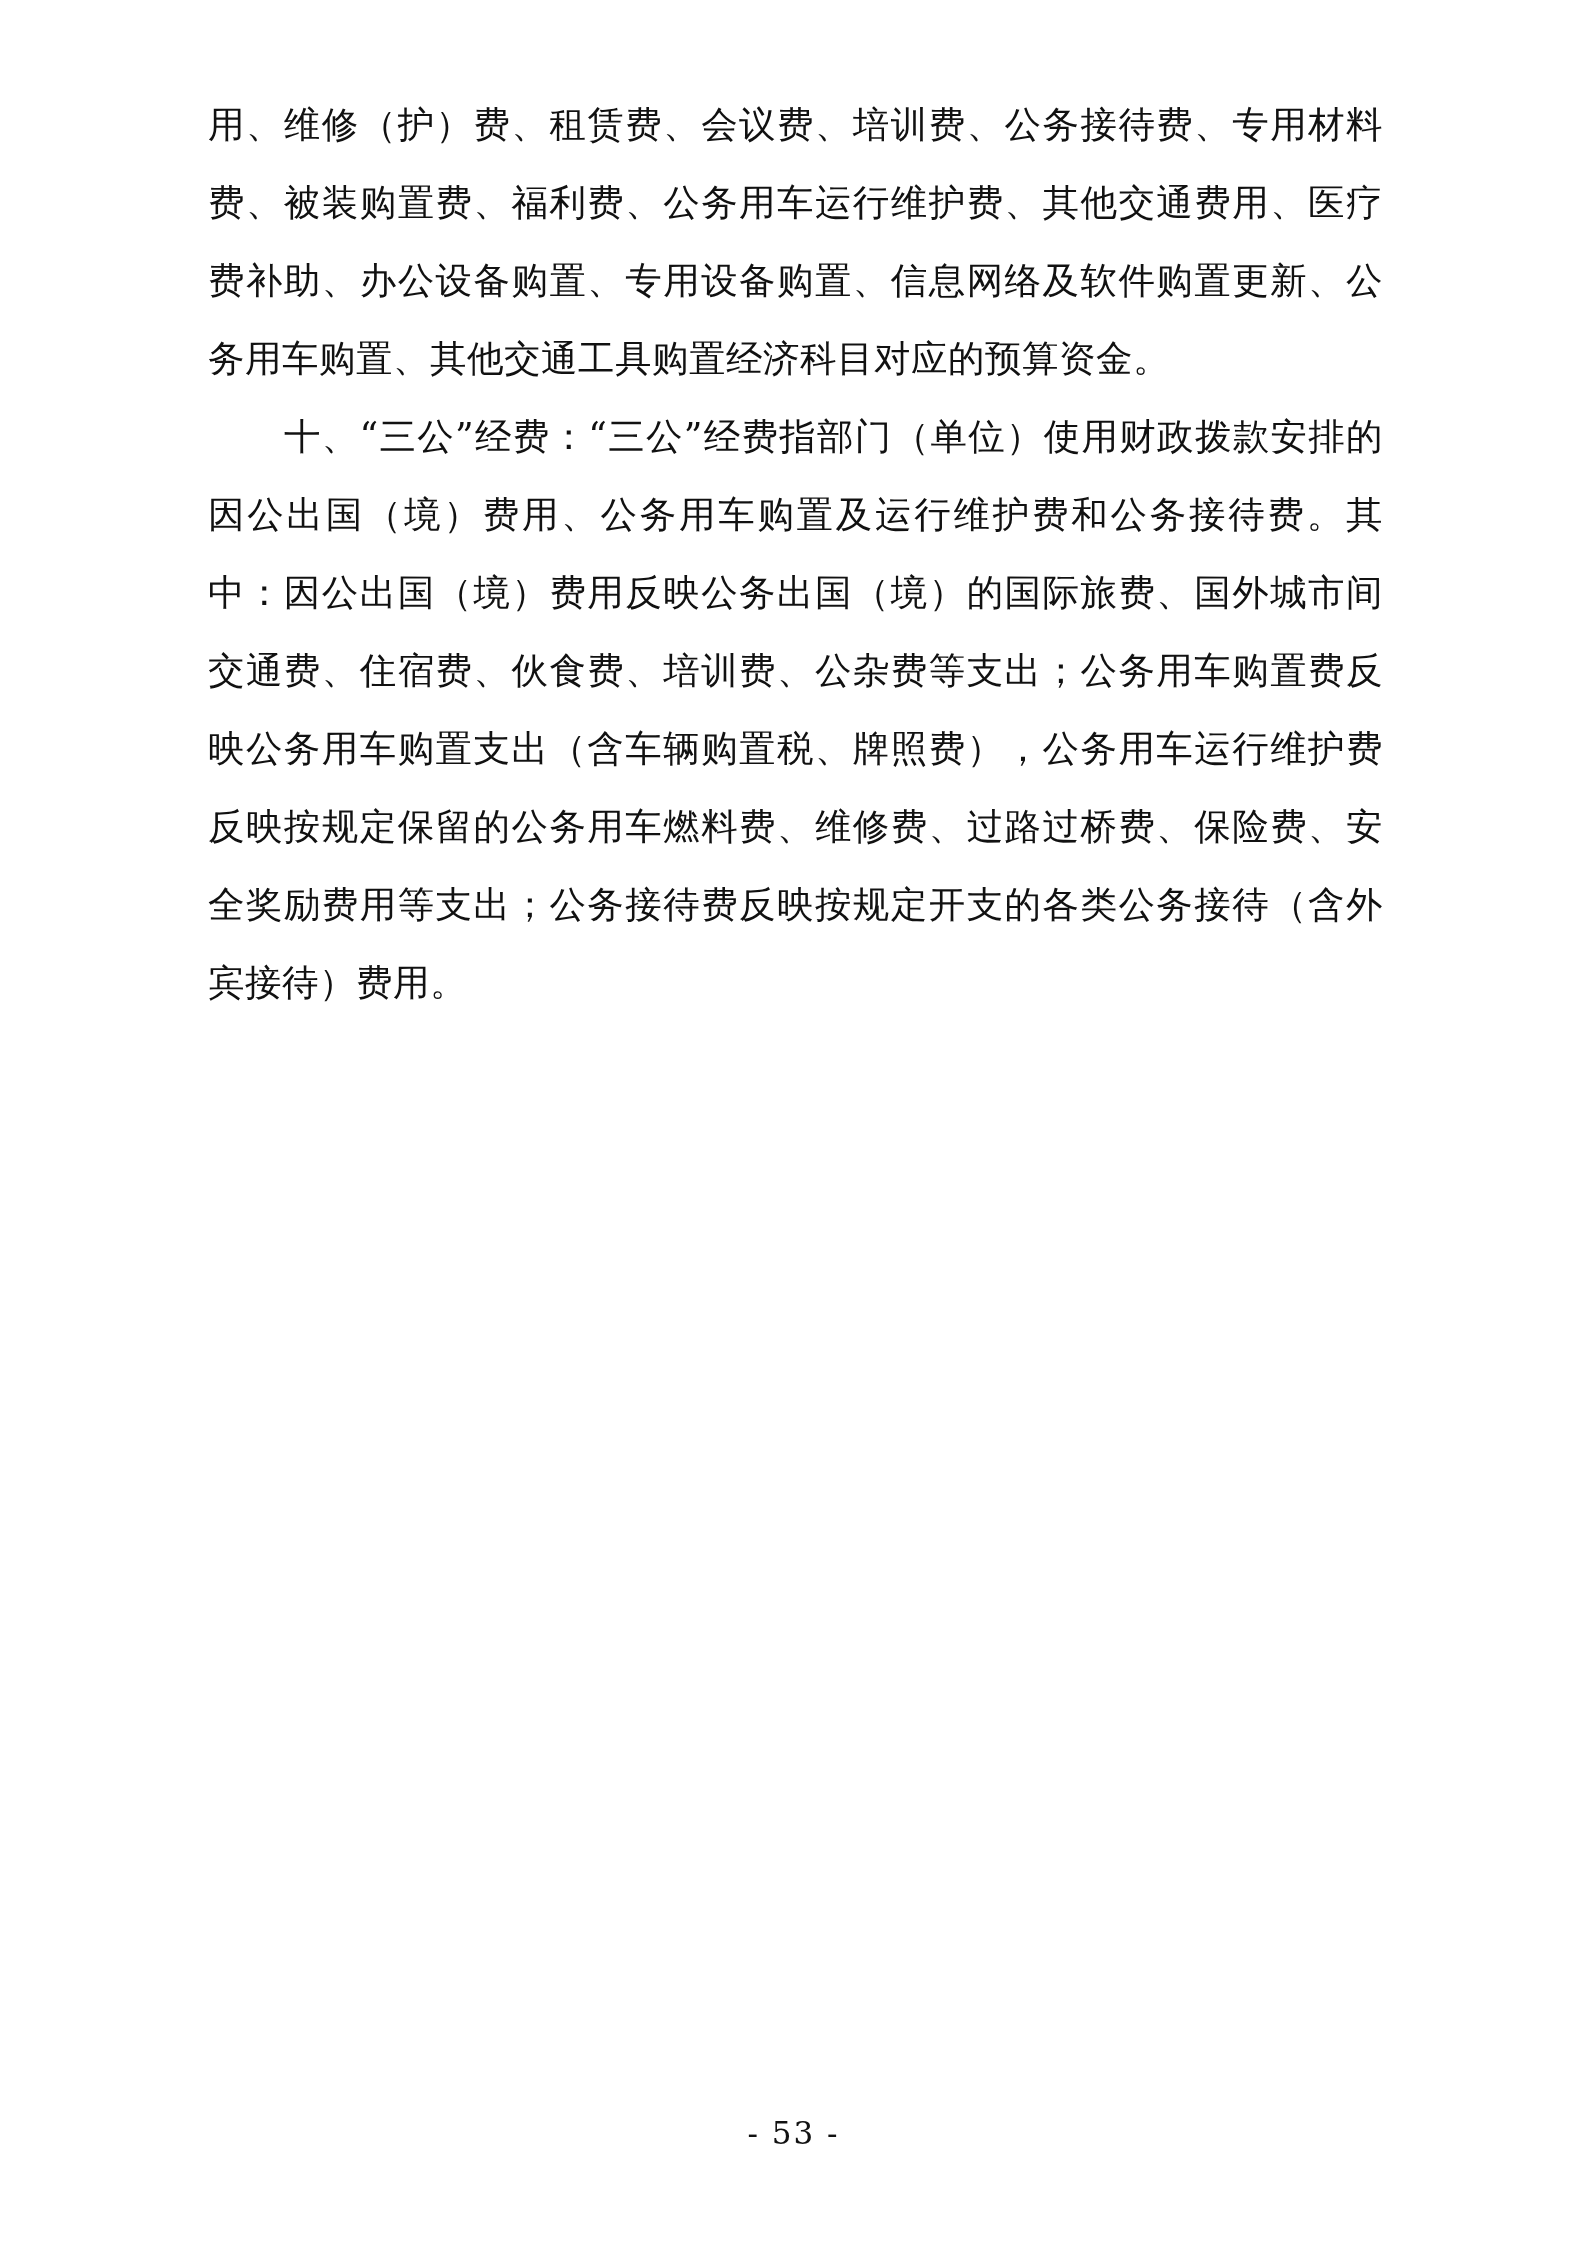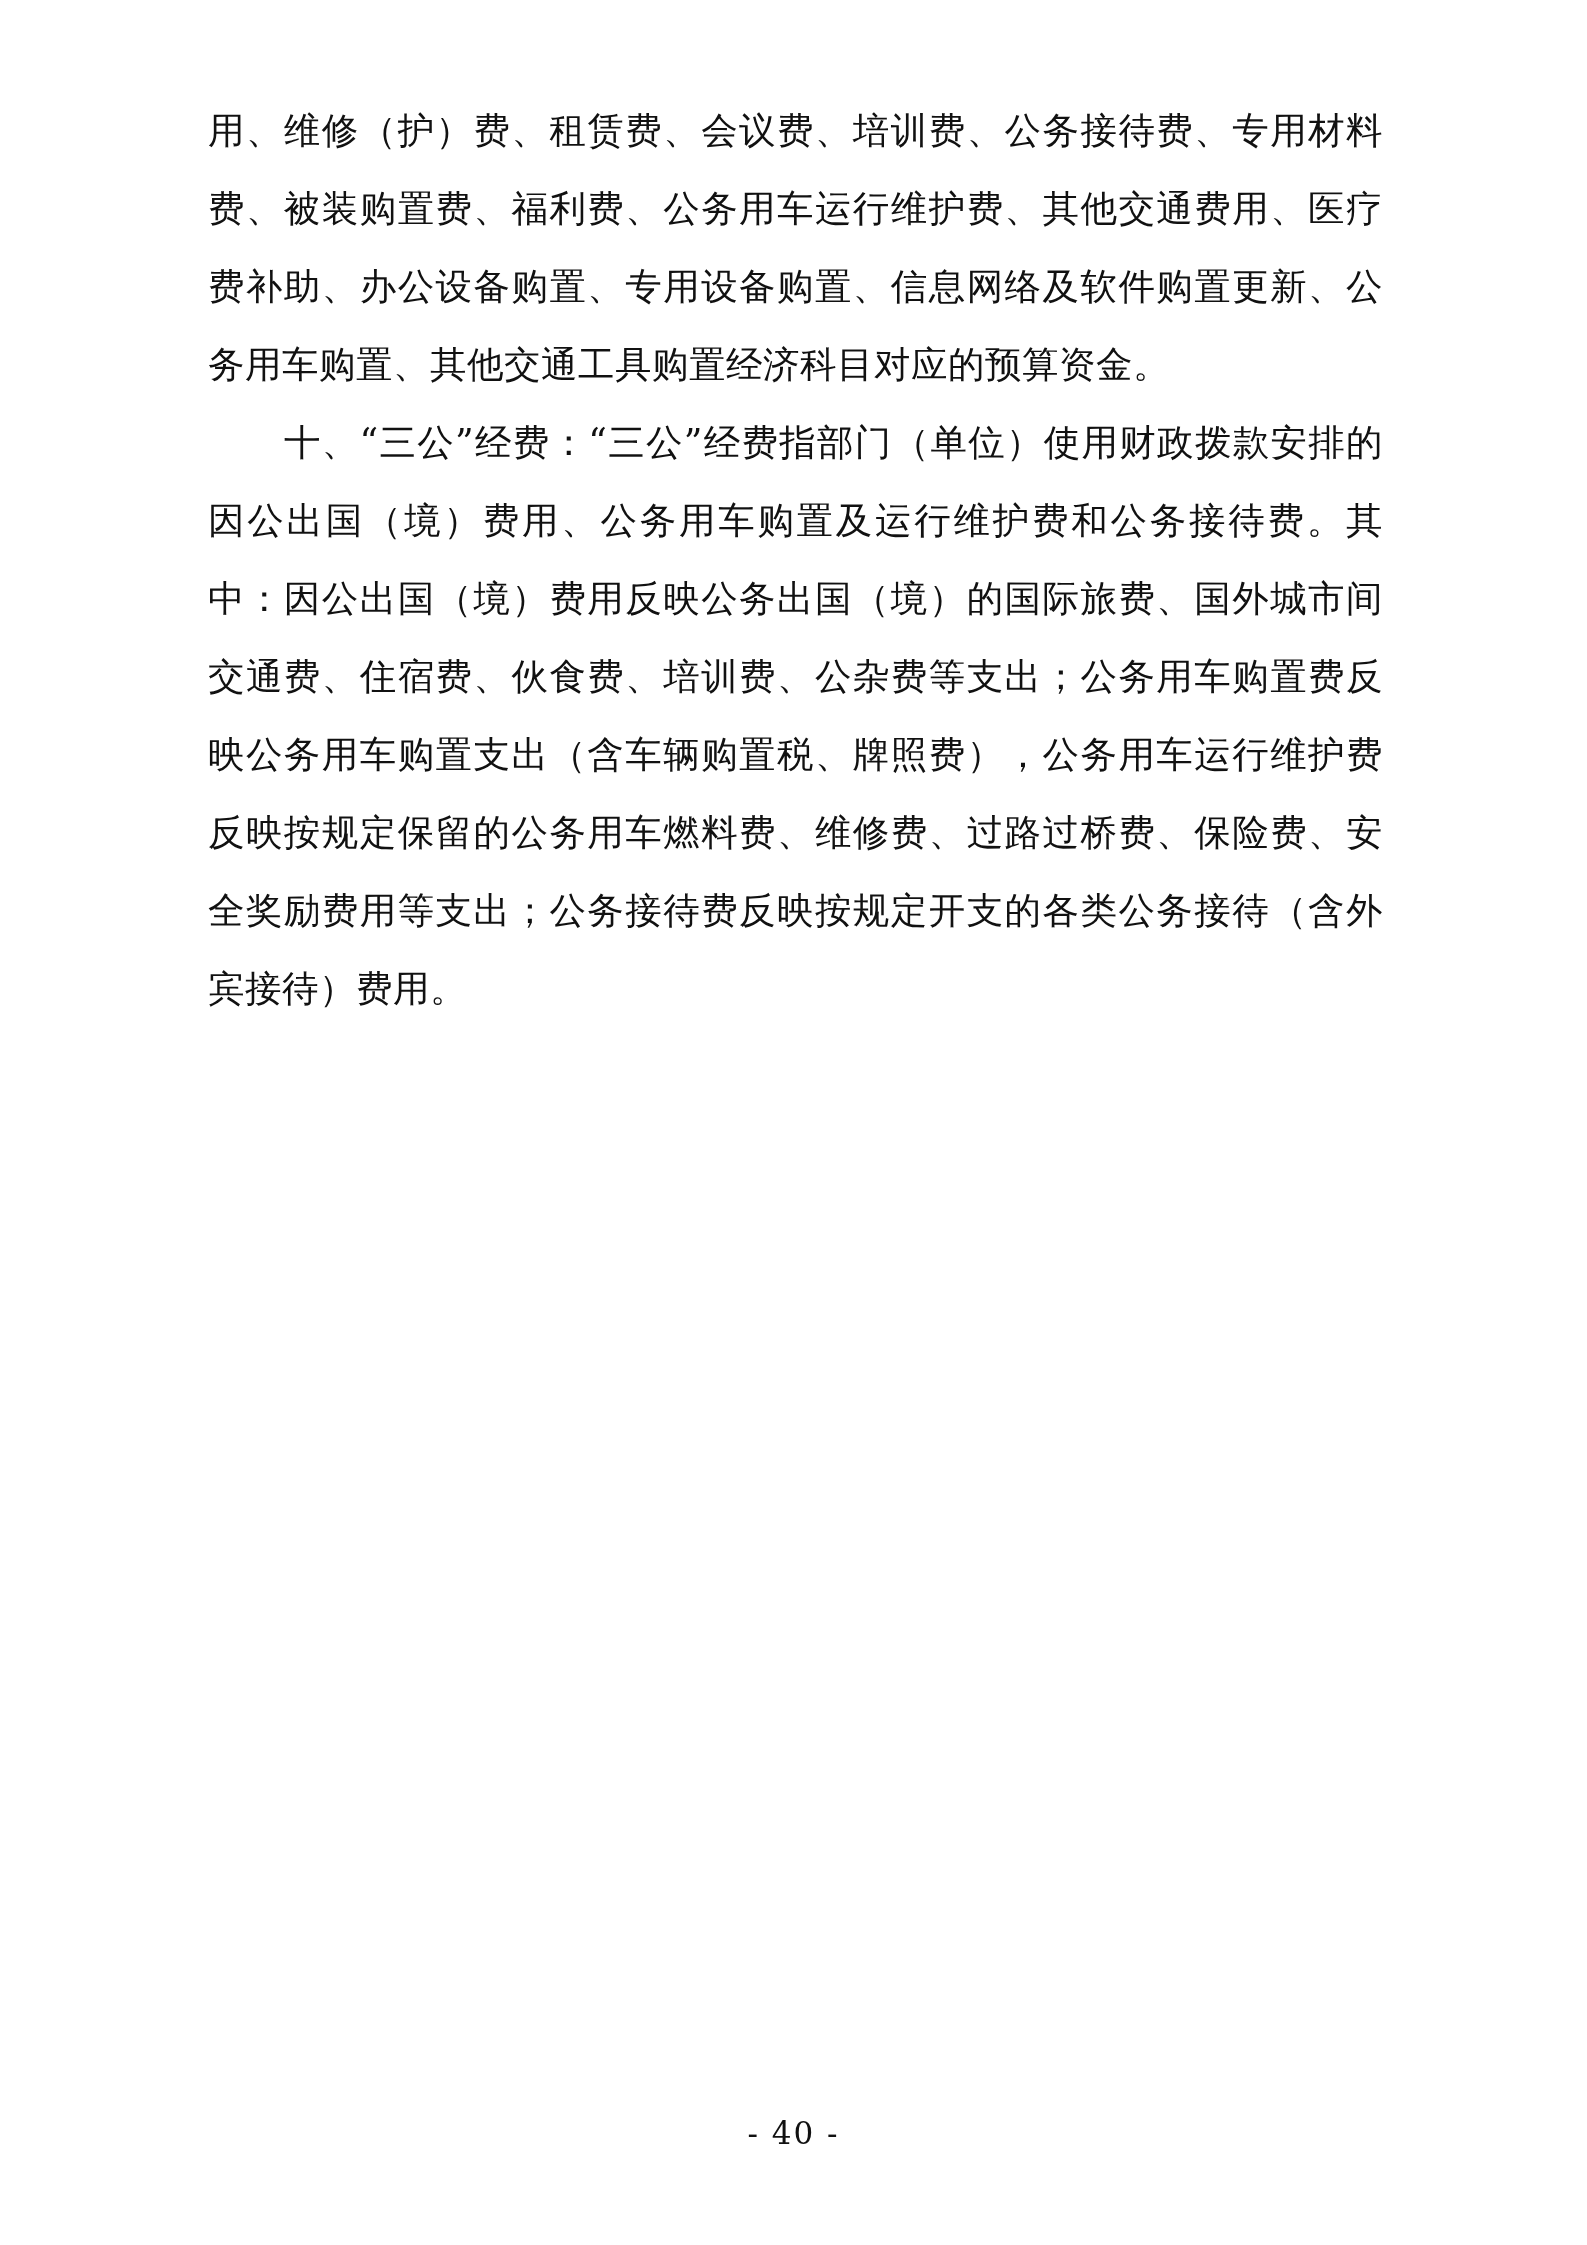--- a/index.html
+++ b/index.html
@@ -19,21 +19,21 @@
     top: 0;
     left: 0;
     width: 1587px;
     height: 2245px;
     background: #ffffff;
     overflow: hidden;
   }
   .content {
     position: absolute;
     left: 208px;
-    top: 92px;
+    top: 86px;
     width: 1175px;
   }
   .para {
     font-size: 36.5px;
     line-height: 78px;
     letter-spacing: 0.5px;
     text-align: justify;
     text-justify: inter-ideograph;
     margin: 0 0 0 0;
     color: #111111;
@@ -66,15 +66,15 @@
 <div class="page">
 
   <div class="content">
 
     <p class="para">用、维修（护）费、租赁费、会议费、培训费、公务接待费、专用材料费、被装购置费、福利费、公务用车运行维护费、其他交通费用、医疗费补助、办公设备购置、专用设备购置、信息网络及软件购置更新、公务用车购置、其他交通工具购置经济科目对应的预算资金。</p>
 
     <p class="para indent"><span class="bold-lead">十、“三公”经费：</span><span>“三公”经费指部门（单位）使用财政拨款安排的因公出国（境）费用、公务用车购置及运行维护费和公务接待费。其中：因公出国（境）费用反映公务出国（境）的国际旅费、国外城市间交通费、住宿费、伙食费、培训费、公杂费等支出；公务用车购置费反映公务用车购置支出（含车辆购置税、牌照费），公务用车运行维护费反映按规定保留的公务用车燃料费、维修费、过路过桥费、保险费、安全奖励费用等支出；公务接待费反映按规定开支的各类公务接待（含外宾接待）费用。</span></p>
 
   </div>
 
-  <div class="footer">- 40 -</div>
+  <div class="footer">- 53 -</div>
 
 </div>
 
 </body></html>

